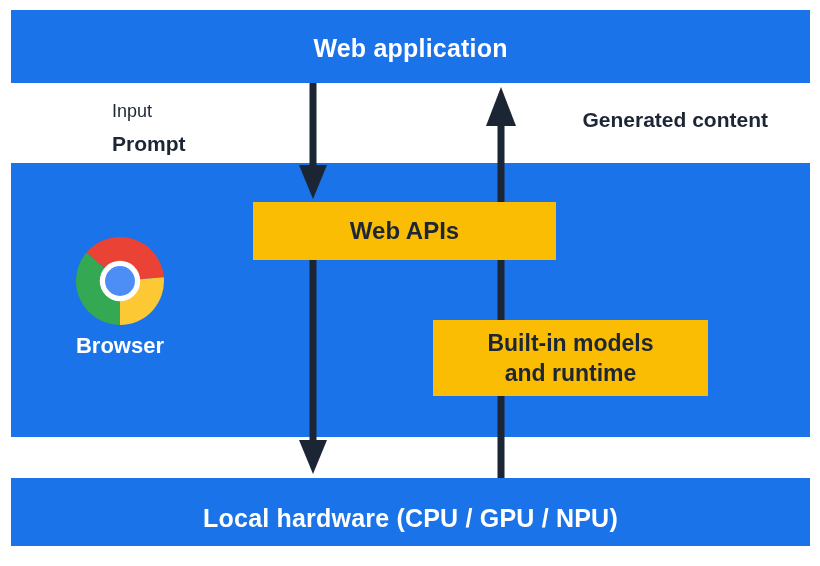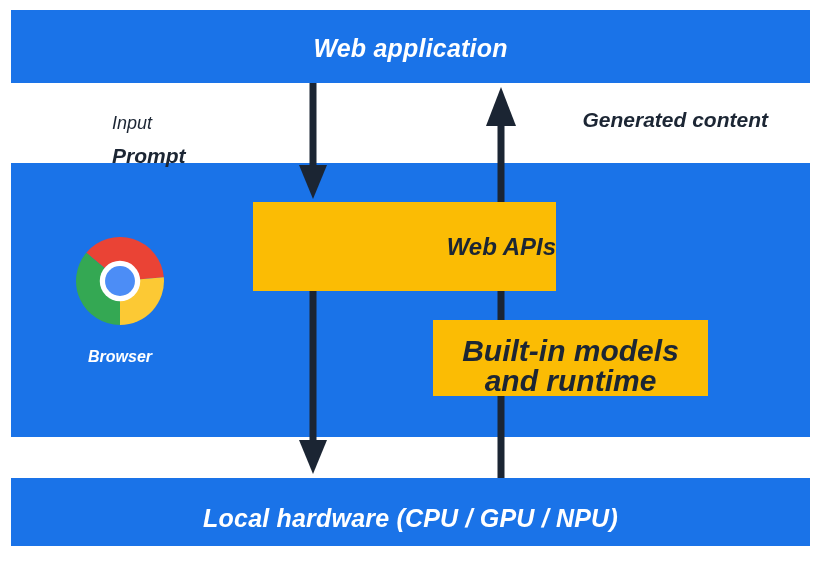--- a/index.html
+++ b/index.html
@@ -13,21 +13,20 @@
   html, body { background: #ffffff; }
   body {
     width: 820px; height: 566px;
     font-family: "Liberation Sans", "DejaVu Sans", sans-serif;
   }
   .canvas {
     position: relative;
     width: 820px; height: 566px;
     background: #ffffff;
     overflow: hidden;
-    font-style: italic;
   }
   .band {
     position: absolute;
     left: 11px; width: 799px;
     background: var(--band-blue);
     z-index: 1;
   }
   .band-top    { top: 10px;  height: 73px; }
   .band-middle { top: 163px; height: 274px; }
   .band-bottom { top: 478px; height: 68px; }
@@ -39,21 +38,21 @@
     font-weight: 700;
     font-size: 25px;
     letter-spacing: 0.2px;
   }
   .band-top .band-label    { top: 24px; }
   .band-bottom .band-label { top: 26px; }
 
   .io-group { position: absolute; top: 99px; z-index: 2; color: var(--text-dark); }
   .io-group.io-left  { left: 112px; text-align: left; }
   .io-group.io-right { right: 52px; text-align: right; }
-  .io-title { font-size: 18px; font-weight: 400; line-height: 24px; margin-top: 12px; }
+  .io-title { font-size: 18px; font-weight: 400; line-height: 24px; }
   .io-value { font-size: 21px; font-weight: 700; line-height: 26px; margin-top: 8px; }
 
   .arrows-layer {
     position: absolute;
     left: 0; top: 0;
     width: 820px; height: 566px;
     z-index: 2;
     pointer-events: none;
   }
 
@@ -64,46 +63,44 @@
     font-weight: 700;
     display: flex;
     flex-direction: column;
     align-items: center;
     justify-content: center;
     text-align: center;
     z-index: 3;
   }
   .box-web-apis {
     left: 253px; top: 202px;
-    width: 303px; height: 89px;
+    width: 303px; height: 58px;
     font-size: 24px;
-    align-items: flex-end;
   }
   .box-builtin {
     left: 433px; top: 320px;
     width: 275px; height: 76px;
-    font-size: 30px;
+    font-size: 23px;
     line-height: 30px;
-    justify-content: flex-end;
   }
 
   .chrome-logo {
     position: absolute;
     left: 76px; top: 237px;
     width: 88px; height: 88px;
     z-index: 2;
   }
   .browser-label {
     position: absolute;
-    left: 50px; top: 348px;
+    left: 50px; top: 333px;
     width: 140px;
     text-align: center;
     color: var(--text-white);
     font-weight: 700;
-    font-size: 16px;
+    font-size: 22px;
     z-index: 2;
   }
 </style>
 </head>
 <body>
 
 <div class="canvas">
 
   <div class="band band-top">
     <div class="band-label">Web application</div>

